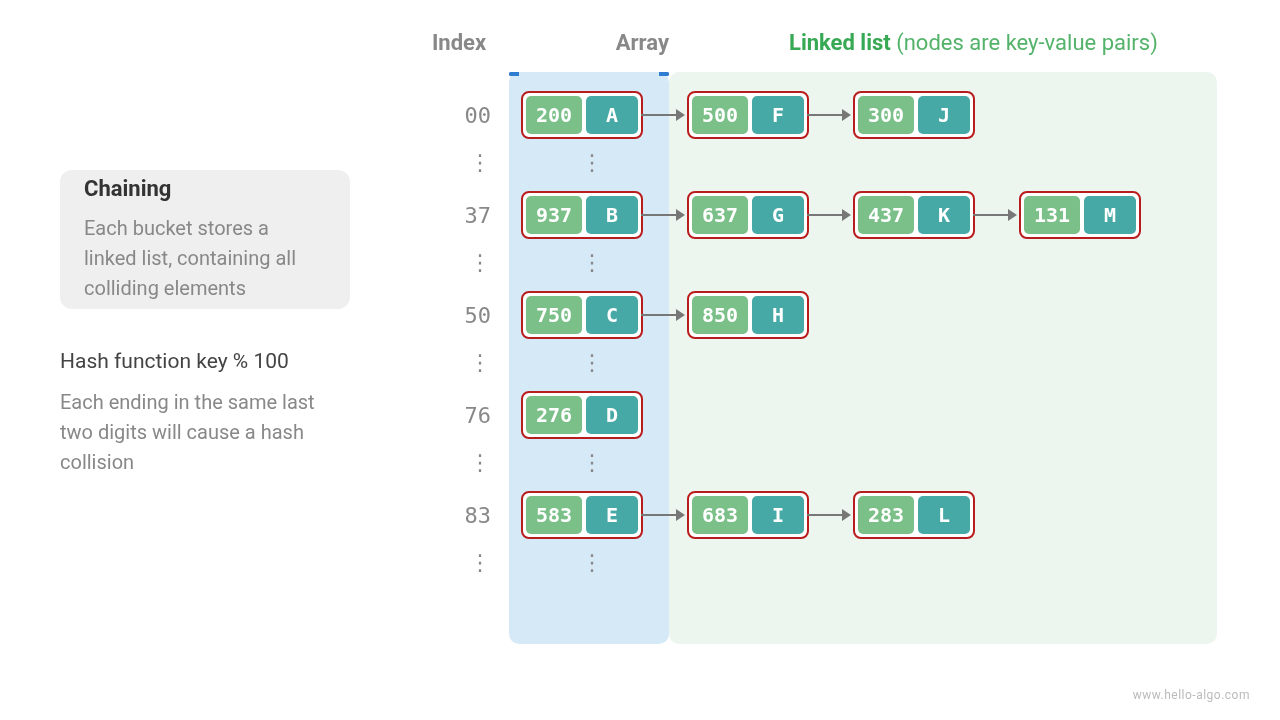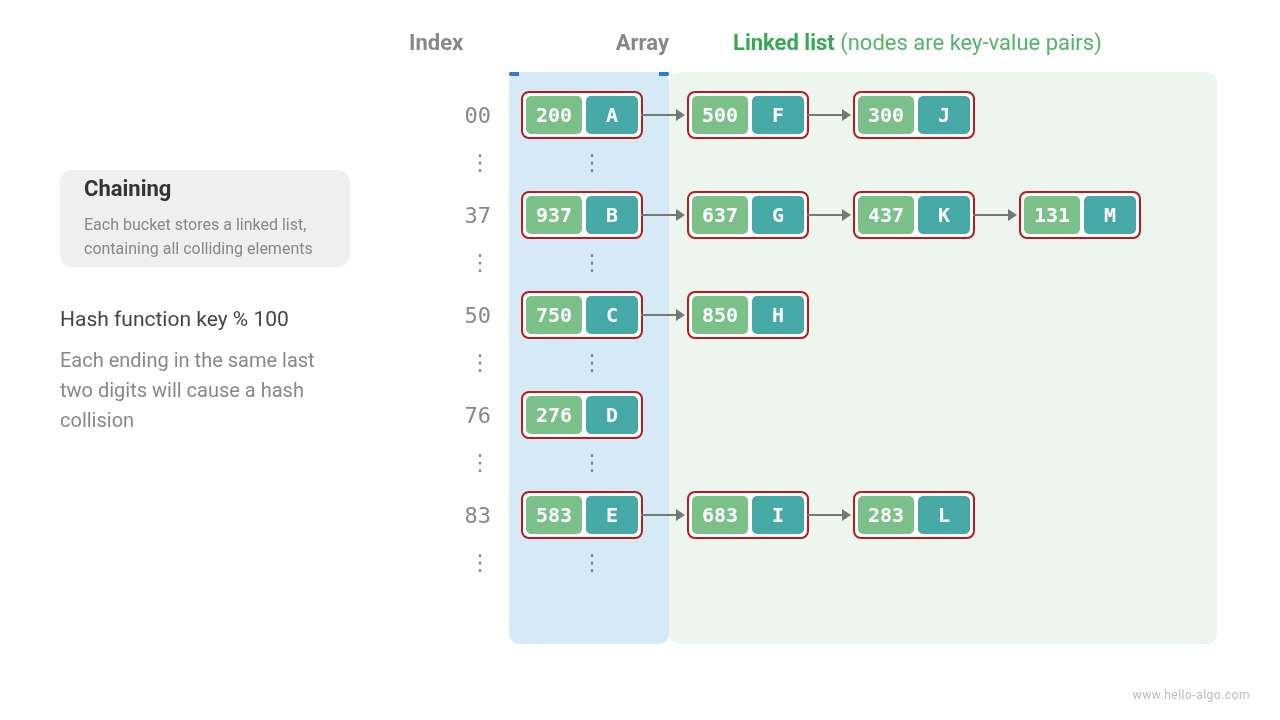--- a/index.html
+++ b/index.html
@@ -14,39 +14,39 @@
   .headers {
     position: absolute;
     top: 30px;
     left: 409px;
     display: flex;
     align-items: baseline;
     font-size: 22px;
     font-weight: 700;
     color: #888;
   }
-  .headers .h-index { width: 100px; text-align: left; }
+  .headers .h-index { width: 100px; text-align: center; }
   .headers .h-array { width: 160px; text-align: right; }
-  .headers .h-linked { color: #37a853; margin-left: 64px; text-align: right; }
+  .headers .h-linked { color: #37a853; margin-left: 120px; text-align: right; }
   .headers .h-linked-sub { color: #54b36a; font-weight: 400; }
   
   .left-panel {
     position: absolute;
     left: 60px;
     top: 170px;
     width: 290px;
   }
   .card {
     background: #efefef;
     border-radius: 12px;
     padding: 6px 24px;
     margin-bottom: 40px;
   }
   .card-title { font-weight: 700; font-size: 22px; color: #333; margin-bottom: 12px; }
-  .card-body { font-size: 16px; color: #888; line-height: 1.5; }
+  .card-body { font-size: 20px; color: #888; line-height: 1.5; }
   .hash-fn { font-size: 21px; color: #444; margin-bottom: 14px; }
   .hash-note { font-size: 20px; color: #888; line-height: 1.5; }
 
   .diagram {
     position: absolute;
     left: 409px;
     top: 72px;
   }
   .array-box {
     position: absolute;

